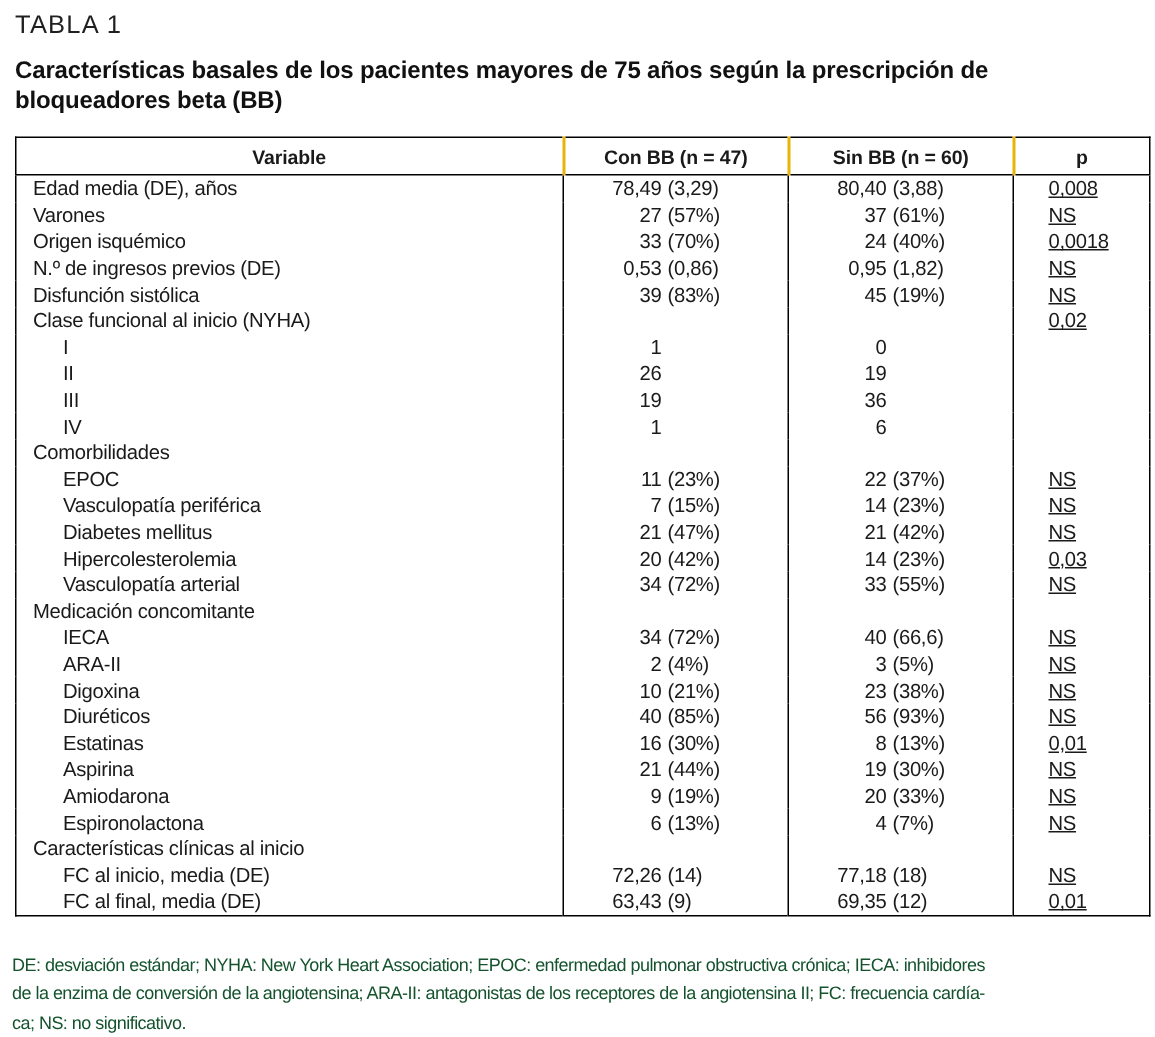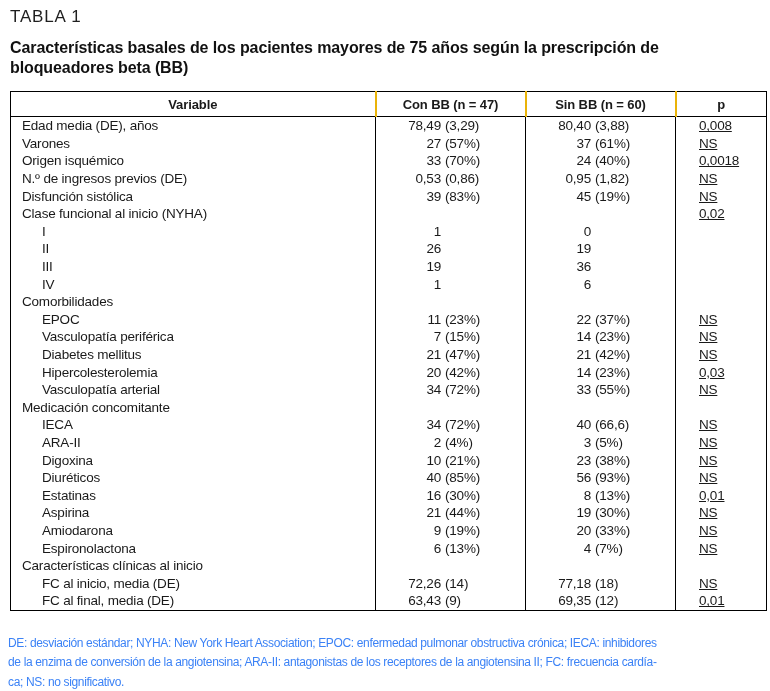--- a/index.html
+++ b/index.html
@@ -81,21 +81,21 @@
   .vparen { display: inline-block; padding-left: 4px; text-align: center; white-space: pre; }
   td.cell-p { padding-left: 23px; text-decoration: underline; }
   .footnote {
     position: absolute;
     left: 8px;
     top: 634px;
     width: 760px;
     font-size: 12px;
     line-height: 19.3px;
     letter-spacing: -0.35px;
-    color: #3b82f6;
+    color: #14532d;
   }
   .footnote div { white-space: nowrap; }
 </style>
 </head>
 <body>
 
 <div class="page">
 
   <div class="table-label">TABLA 1</div>
 

